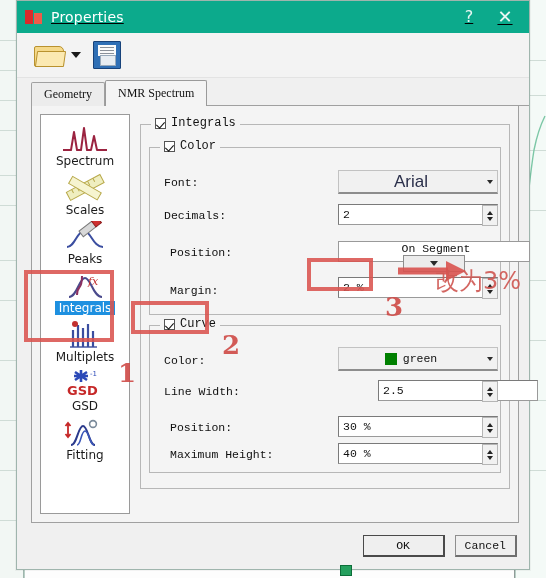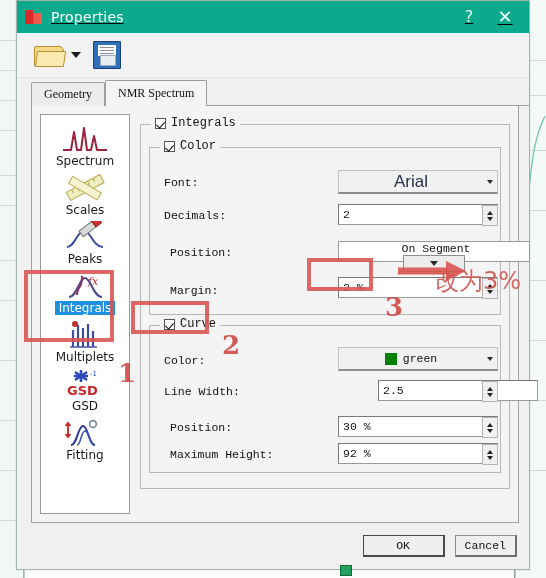--- a/index.html
+++ b/index.html
@@ -415,21 +415,21 @@
             </div>
             <div class="spin" style="left:332px;top:91px;">
               <span class="tri-up"></span>
               <span class="tri-dn2"></span>
             </div>
 
             <div class="row" style="left:20px;top:122px;">
               <span class="rlab">Maximum Height:</span>
             </div>
             <div class="field sunken" style="left:188px;top:117px;width:160px;">
-              <span>92 %</span>
+              <span>40 %</span>
             </div>
             <div class="spin" style="left:332px;top:118px;">
               <span class="tri-up"></span>
               <span class="tri-dn2"></span>
             </div>
           </div>
         </div>
 
       </div>
     </div>

